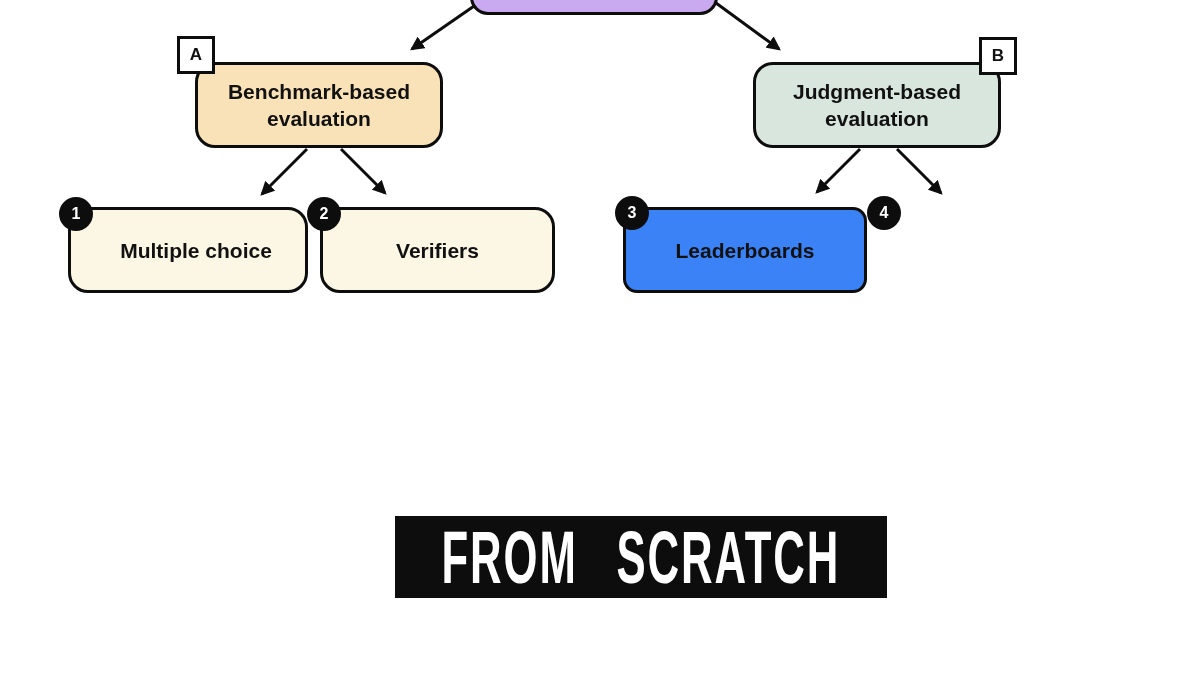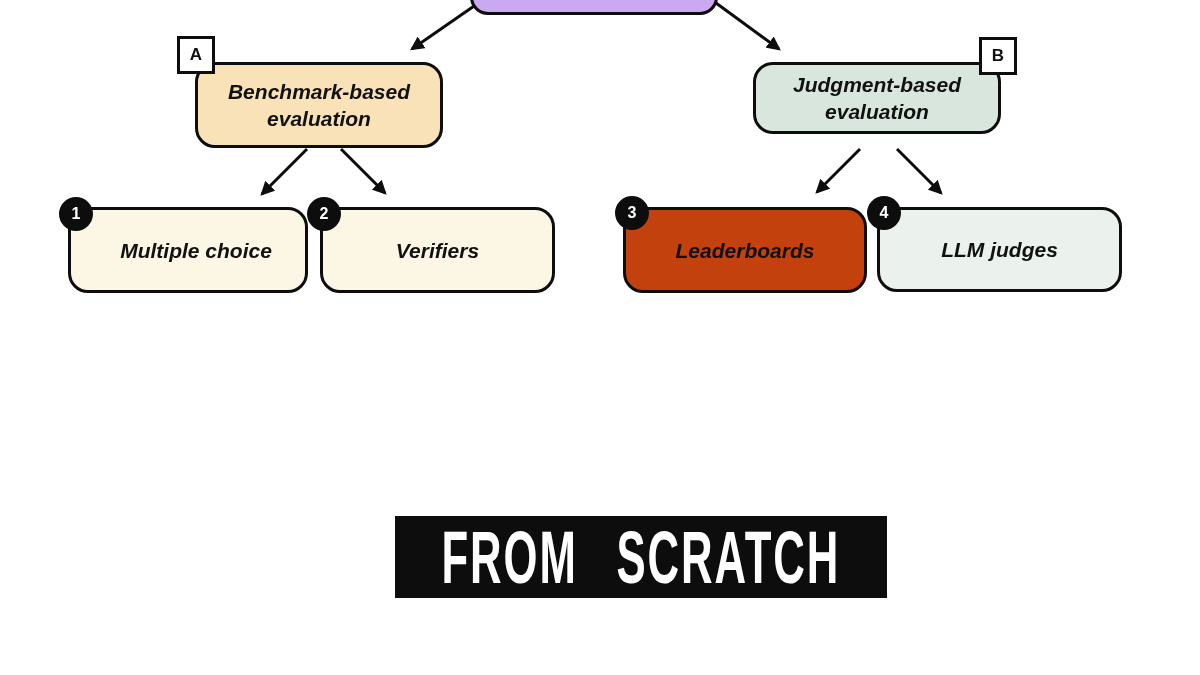--- a/index.html
+++ b/index.html
@@ -6,27 +6,27 @@
   body{width:1200px;height:675px;background:#ffffff;overflow:hidden;position:relative;
        font-family:"Liberation Sans",sans-serif;}
   .canvas{position:absolute;left:0;top:0;width:1200px;height:675px;}
 
   
   .connectors{position:absolute;left:0;top:0;width:1200px;height:675px;z-index:1;}
 
   
   .node{position:absolute;border:3px solid #0d0d0d;border-radius:20px;
         display:flex;align-items:center;justify-content:center;text-align:center;
-        box-sizing:border-box;z-index:2;font-style:italic;}
+        box-sizing:border-box;z-index:2;}
   .node .lbl{font-weight:bold;color:#111;font-size:21px;line-height:27px;}
 
   .root-node{left:470px;top:-32px;width:248px;height:47px;border-radius:18px;}
 
   .branch-a{left:195px;top:62px;width:248px;height:86px;}
-  .branch-b{left:753px;top:62px;width:248px;height:72px;}
+  .branch-b{left:753px;top:62px;width:248px;height:86px;}
 
   .leaf-1{left:68px;top:207px;width:240px;height:86px;}
   .leaf-2{left:320px;top:207px;width:235px;height:86px;}
   .leaf-3{left:623px;top:207px;width:244px;height:86px;}
   .leaf-4{left:877px;top:207px;width:245px;height:85px;}
 
   
   .tag{position:absolute;width:38px;height:38px;background:#ffffff;border:3px solid #0d0d0d;
        box-sizing:border-box;display:flex;align-items:center;justify-content:center;
        font-weight:bold;font-size:17px;color:#111;z-index:3;}
@@ -109,29 +109,26 @@
   <div class="numdot dot-2">
     <span>2</span>
   </div>
   <div class="node leaf-2" style="background-color: rgb(252, 246, 229);">
     <span class="lbl">Verifiers</span>
   </div>
 
   <div class="numdot dot-3">
     <span>3</span>
   </div>
-  <div class="node leaf-3" style="background-color: #c2410c;">
+  <div class="node leaf-3" style="background-color: #3b82f6; border-radius: 14px;">
     <span class="lbl">Leaderboards</span>
   </div>
 
   <div class="numdot dot-4">
     <span>4</span>
-  </div>
-  <div class="node leaf-4" style="background-color: rgb(235, 242, 237);">
-    <span class="lbl">LLM judges</span>
   </div>
 
   <div class="title-block">
   </div>
 
   <div class="banner">
     <span>FROM SCRATCH</span>
   </div>
 
 </div>

